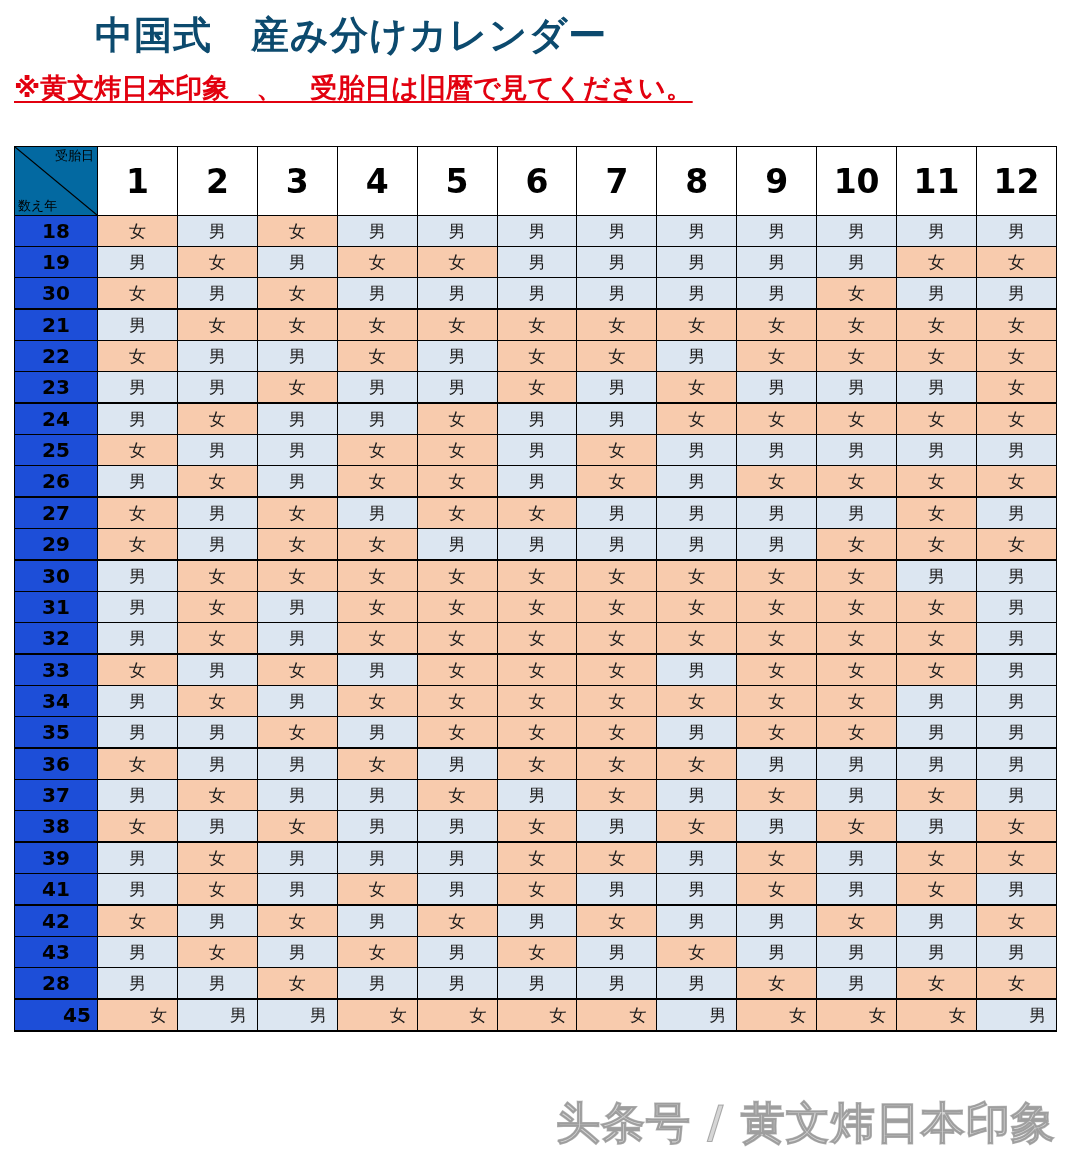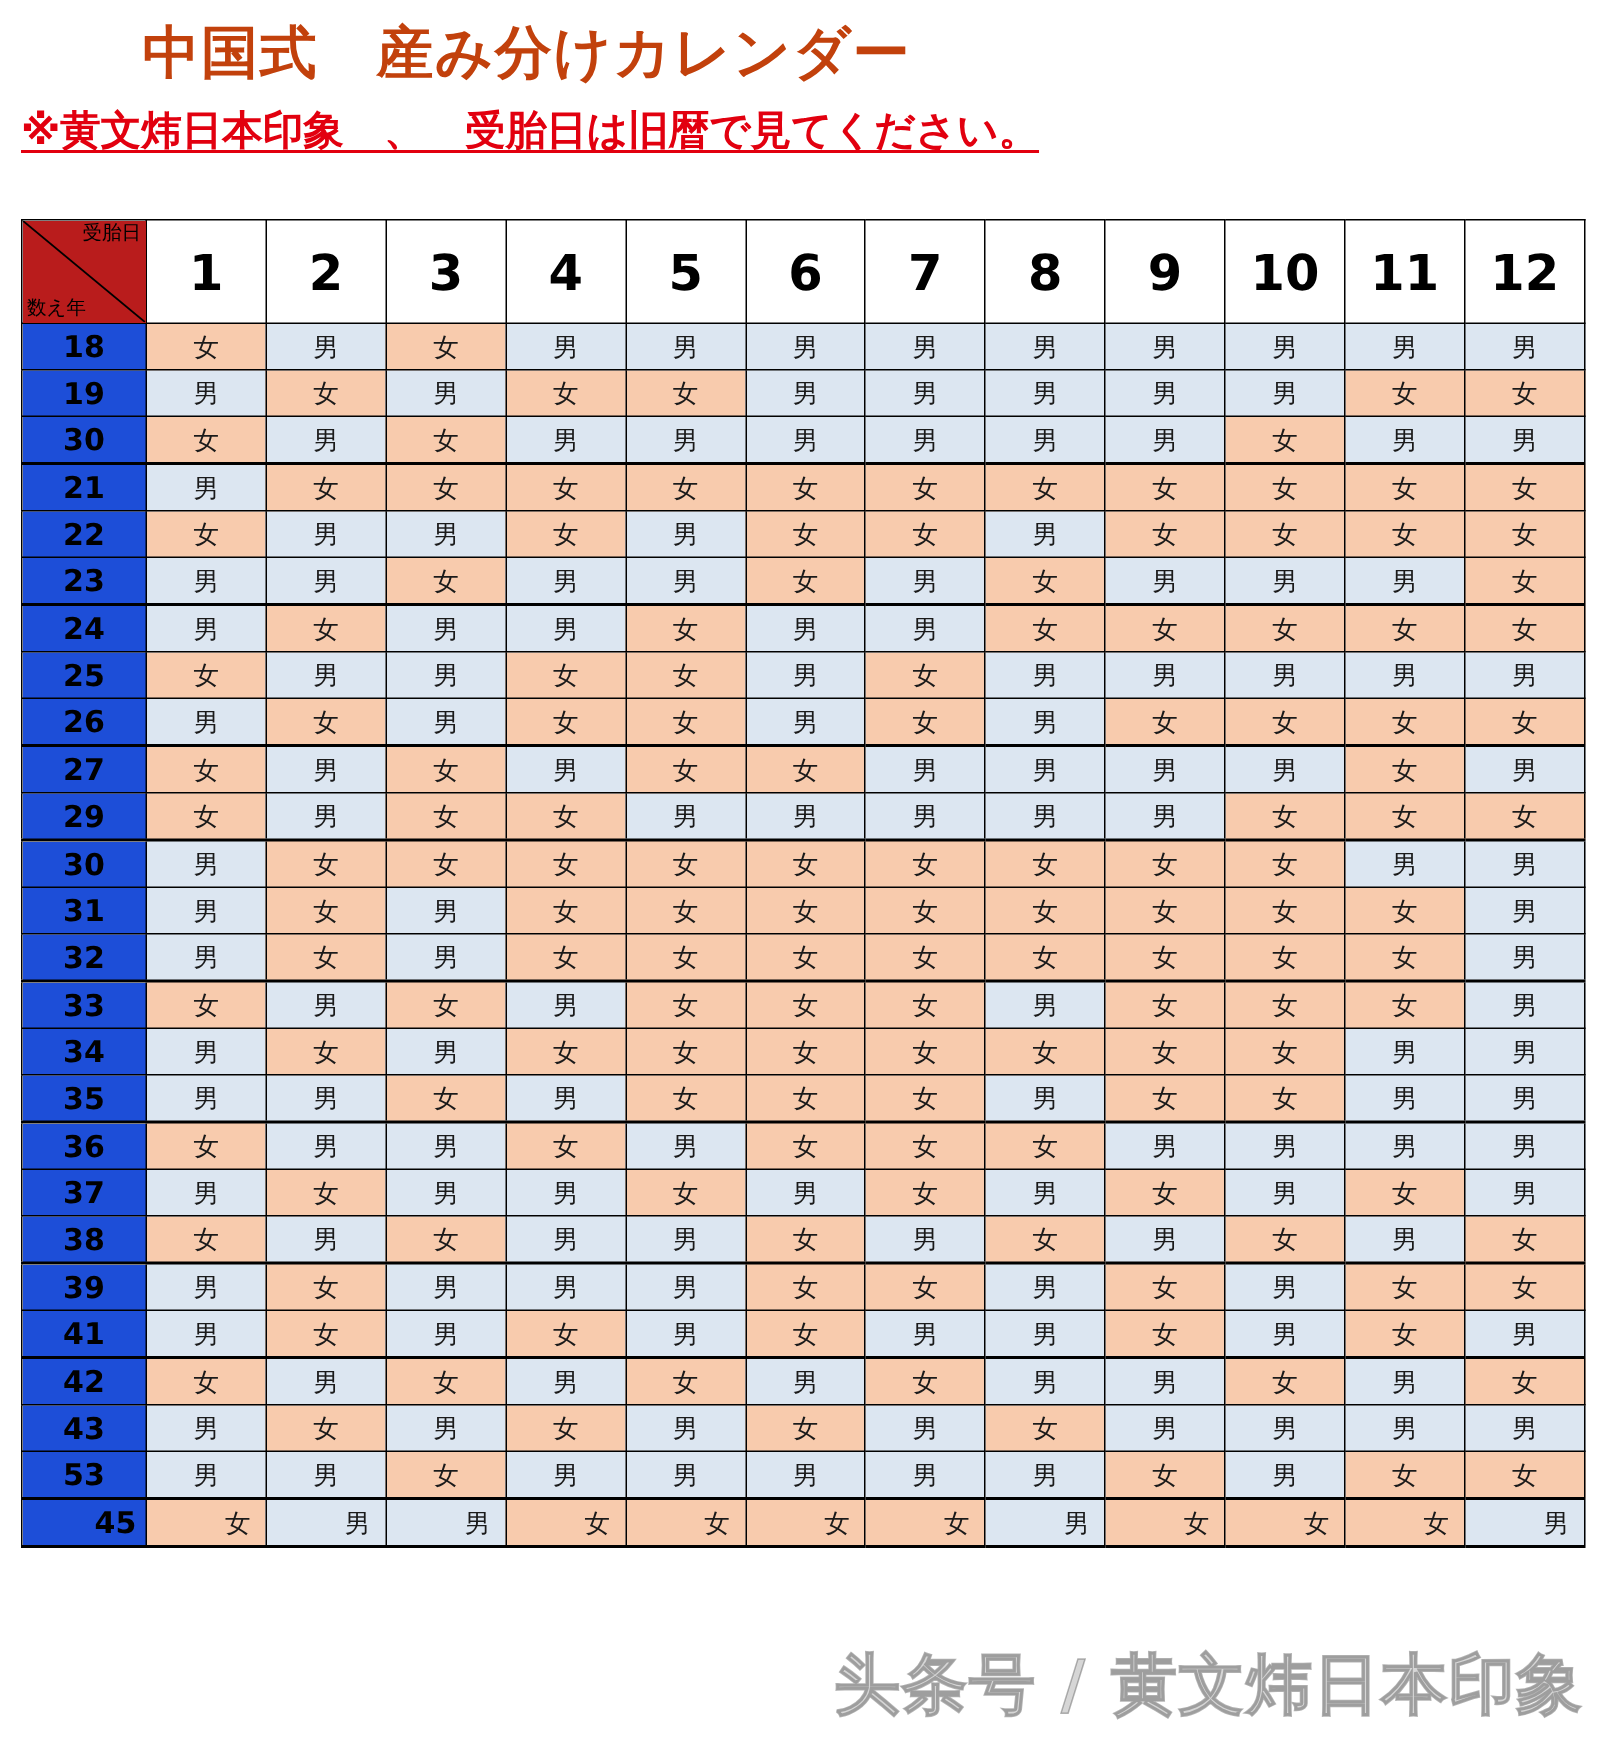--- a/index.html
+++ b/index.html
@@ -22,21 +22,21 @@
     position: relative;
     background: #ffffff;
   }
 
   
   .title {
     margin: 0;
     padding: 14px 0 0 95px;
     font-size: 38px;
     font-weight: bold;
-    color: #c2410c;
+    color: #0c4a6e;
     letter-spacing: 1px;
     line-height: 1.15;
     white-space: pre;
     font-family: "DejaVu Sans", "Liberation Sans", sans-serif;
   }
 
   
   .note {
     margin: 0;
     padding: 14px 0 0 14px;
@@ -72,21 +72,21 @@
     text-align: center;
     vertical-align: middle;
     background-clip: padding-box;
   }
 
   
   .corner {
     width: 82px;
     height: 68px;
     position: relative;
-    background: #b91c1c;
+    background: #0369a1;
     overflow: hidden;
   }
   .corner .diag {
     position: absolute;
     left: 0; top: 0;
     width: 100%; height: 100%;
   }
   .corner .lbl-col {
     position: absolute;
     top: 2px;
@@ -552,21 +552,21 @@
             <td class="sex m">男</td>
             <td class="sex f">女</td>
             <td class="sex m">男</td>
             <td class="sex f">女</td>
             <td class="sex m">男</td>
             <td class="sex m">男</td>
             <td class="sex m">男</td>
             <td class="sex m">男</td>
           </tr>
           <tr>
-            <td class="agecell">53</td>
+            <td class="agecell">28</td>
             <td class="sex m">男</td>
             <td class="sex m">男</td>
             <td class="sex f">女</td>
             <td class="sex m">男</td>
             <td class="sex m">男</td>
             <td class="sex m">男</td>
             <td class="sex m">男</td>
             <td class="sex m">男</td>
             <td class="sex f">女</td>
             <td class="sex m">男</td>

